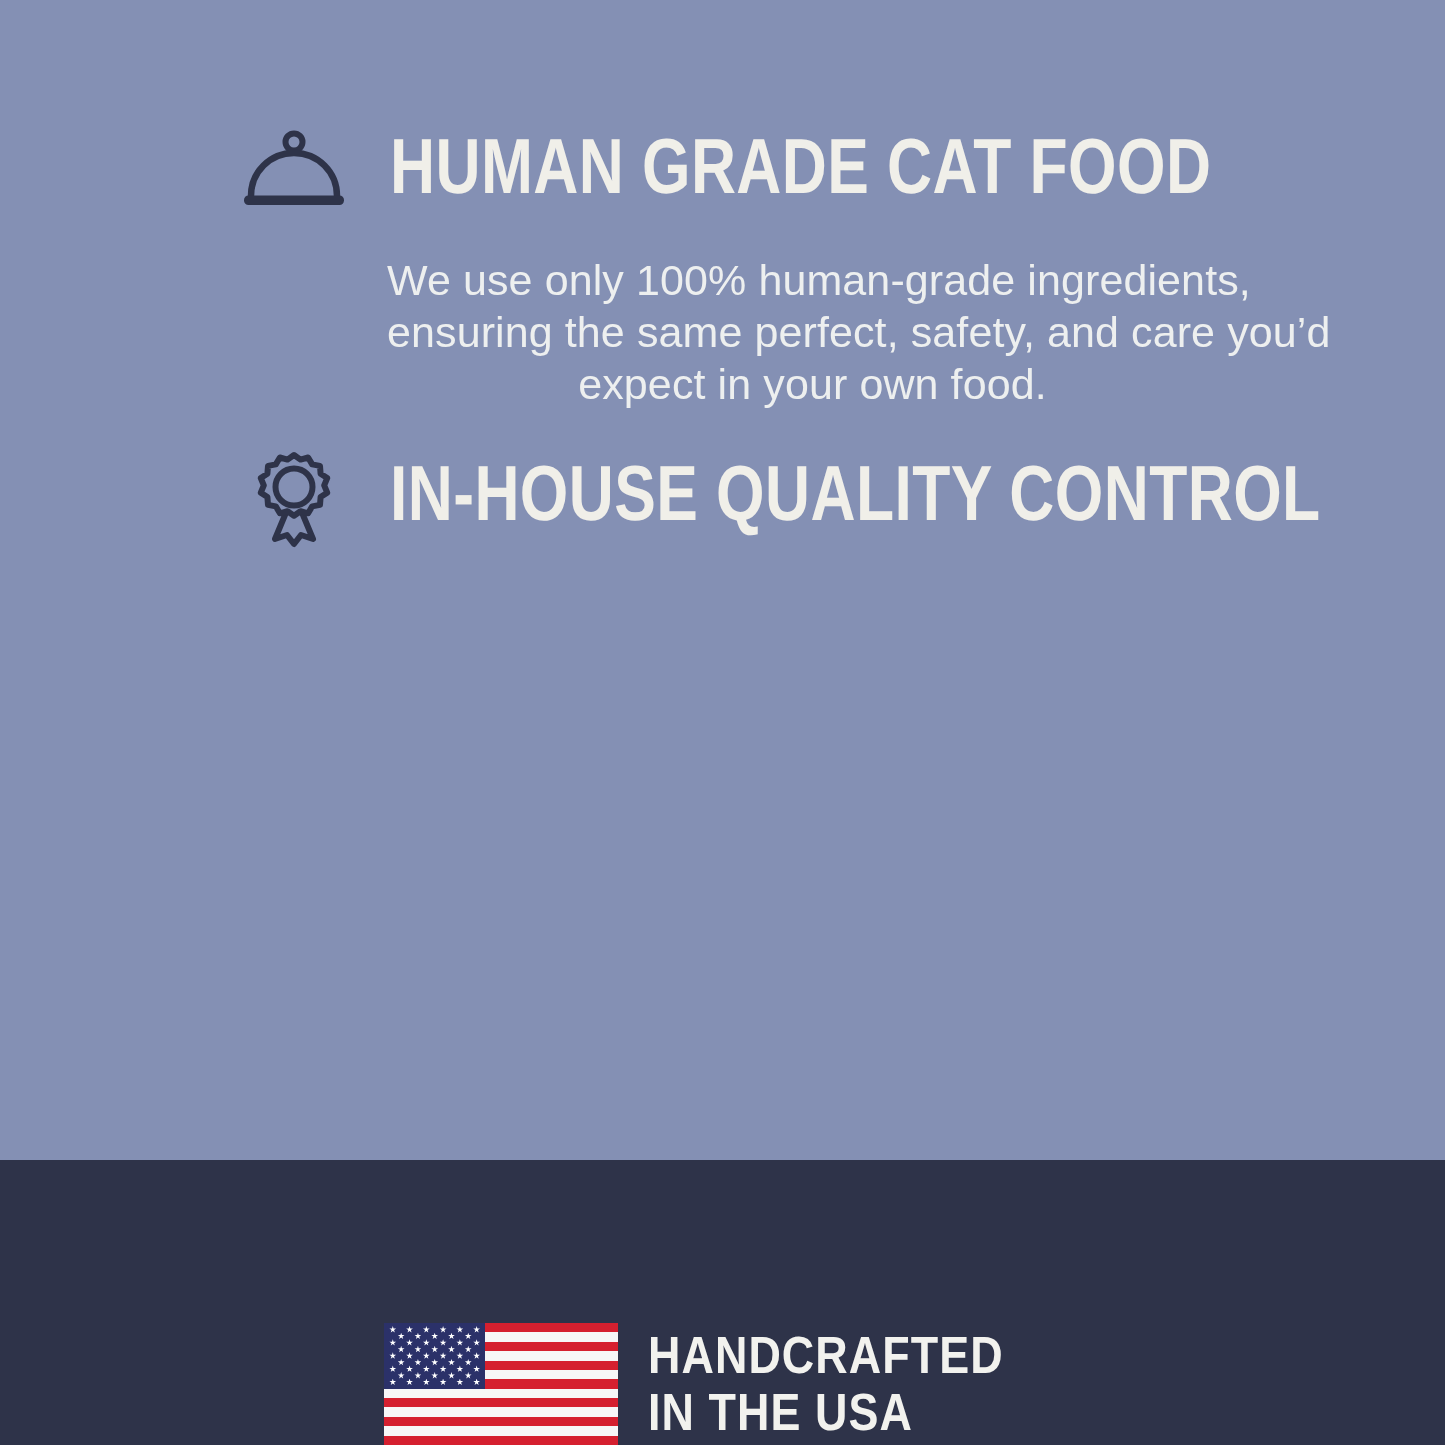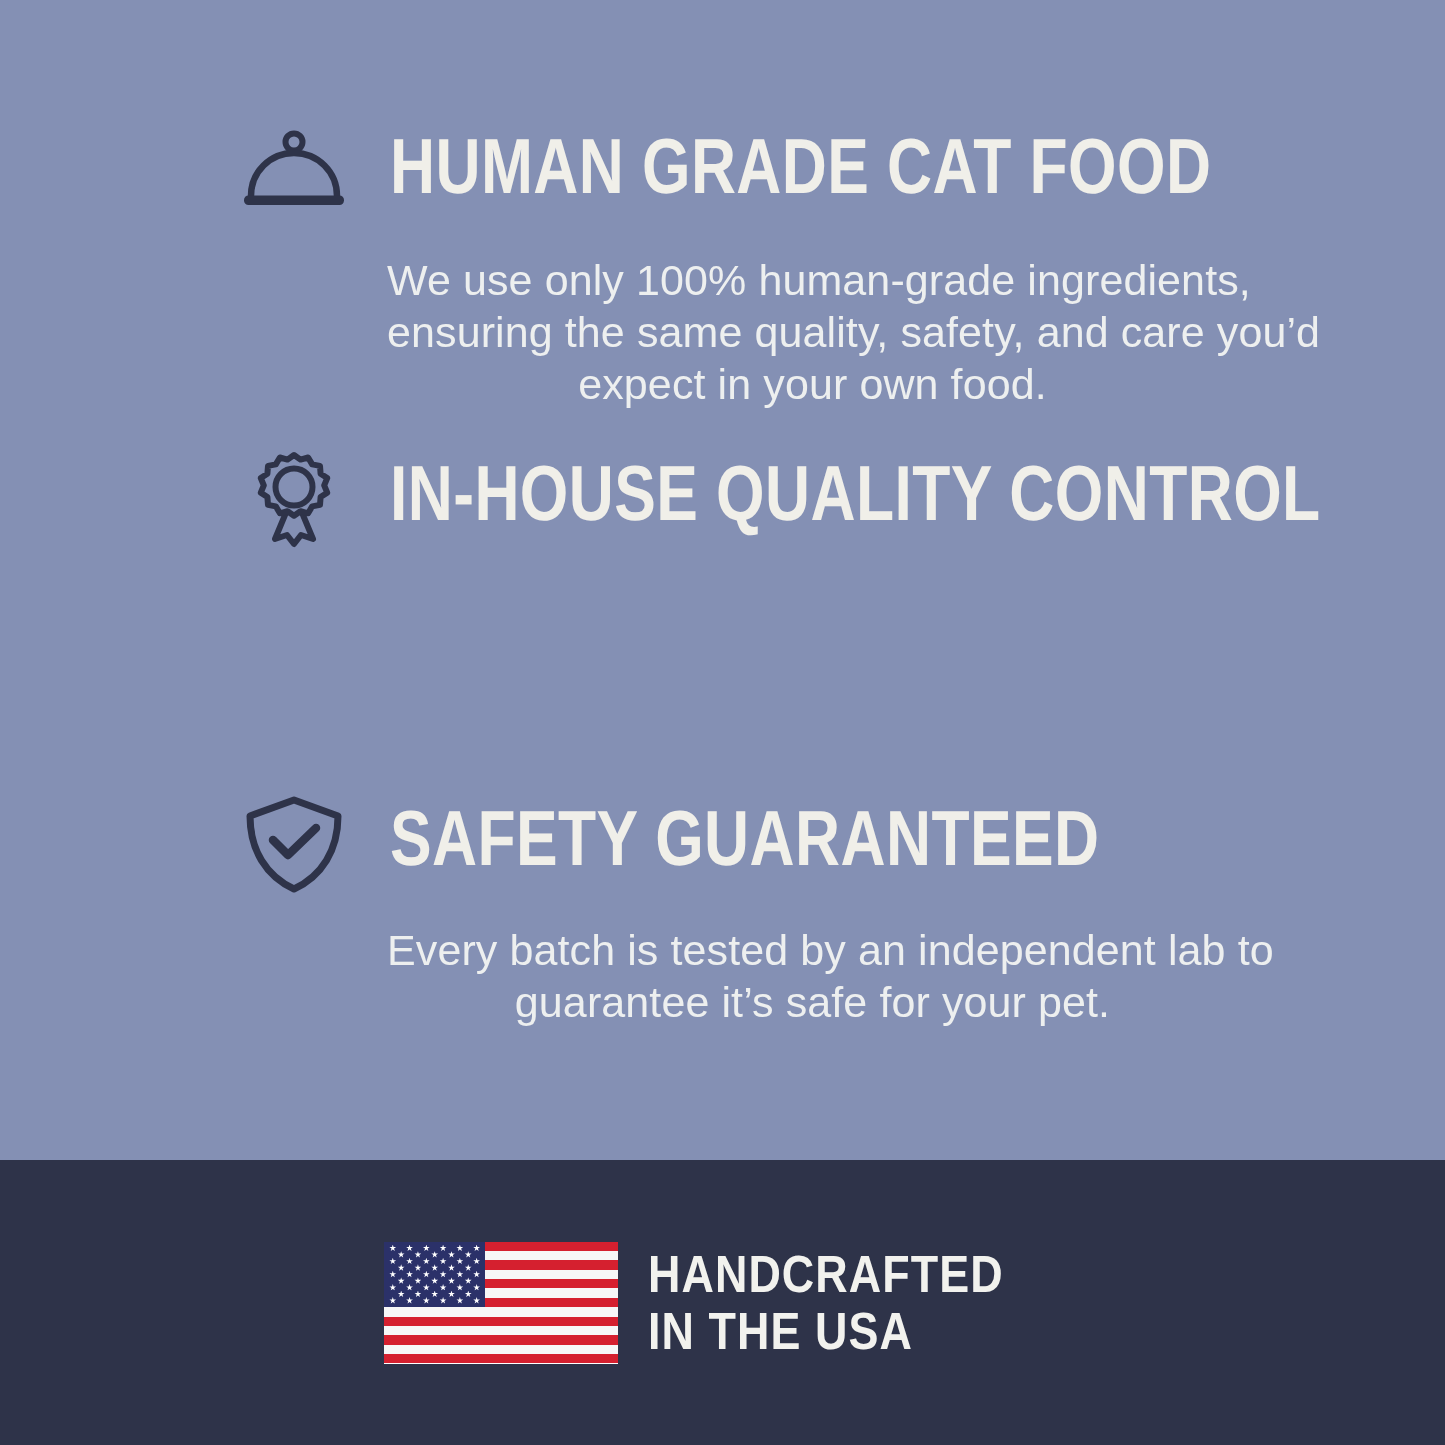--- a/index.html
+++ b/index.html
@@ -101,21 +101,21 @@
 
   
   .footer {
     position: absolute;
     left: 0;
     top: 1160px;
     width: 1445px;
     height: 285px;
     background: #2e3349;
     display: flex;
-    align-items: center;
+    align-items: flex-end;
     justify-content: center;
     box-sizing: border-box;
   }
 
   .footer-inner {
     display: flex;
     align-items: center;
     gap: 30px;
     transform: translateX(-4px);
   }
@@ -178,53 +178,38 @@
           <svg viewBox="0 0 112 112" xmlns="http://www.w3.org/2000/svg">
             <circle cx="56" cy="26" r="8.5" fill="none" stroke="#2e3349" stroke-width="6"></circle>
             <path d="M13 80 C13 56 32 37 56 37 C80 37 99 56 99 80" fill="none" stroke="#2e3349" stroke-width="6.5" stroke-linecap="round"></path>
             <rect x="6" y="79.5" width="100" height="9.5" rx="4.5" fill="#2e3349"></rect>
           </svg>
         </span>
         <h2 class="feature-title">HUMAN GRADE CAT FOOD</h2>
       </div>
       <p class="feature-body">
         <span class="line">We use only 100% human-grade ingredients,</span>
-        <span class="line">ensuring the same quality, safety, and care you’d</span>
+        <span class="line">ensuring the same perfect, safety, and care you’d</span>
         <span class="line">expect in your own food.</span>
       </p>
     </div>
 
     <div class="feature feature-2">
       <div class="feature-head">
         <span class="icon-wrap">
           <svg viewBox="0 0 112 112" xmlns="http://www.w3.org/2000/svg">
             <path d="M60 60 L75 96 L63 92 L56 101 L49 92 L37 96 L52 60 Z" fill="none" stroke="#2e3349" stroke-width="6" stroke-linejoin="round"></path>
             <path d="M56 12 l6.5 4.6 7.6 -2.1 4.1 6.9 7.8 1.5 0.6 7.9 6.6 4.3 -3 7.3 3 7.3 -6.6 4.3 -0.6 7.9 -7.8 1.5 -4.1 6.9 -7.6 -2.1 -6.5 4.6 -6.5 -4.6 -7.6 2.1 -4.1 -6.9 -7.8 -1.5 -0.6 -7.9 -6.6 -4.3 3 -7.3 -3 -7.3 6.6 -4.3 0.6 -7.9 7.8 -1.5 4.1 -6.9 7.6 2.1 Z" fill="#8490b4" stroke="#2e3349" stroke-width="6" stroke-linejoin="round"></path>
             <circle cx="56" cy="44" r="18.5" fill="none" stroke="#2e3349" stroke-width="6"></circle>
           </svg>
         </span>
         <h2 class="feature-title">IN-HOUSE QUALITY CONTROL</h2>
       </div>
     </div>
 
-    <div class="feature feature-3">
-      <div class="feature-head">
-        <span class="icon-wrap">
-          <svg viewBox="0 0 112 112" xmlns="http://www.w3.org/2000/svg">
-            <path d="M56 12 L100 28 C100 62 84 88 56 101 C28 88 12 62 12 28 Z" fill="none" stroke="#2e3349" stroke-width="7" stroke-linejoin="round" stroke-linecap="round"></path>
-            <path d="M35 52 L50 67 L78 40" fill="none" stroke="#2e3349" stroke-width="8.5" stroke-linecap="round" stroke-linejoin="round"></path>
-          </svg>
-        </span>
-        <h2 class="feature-title">SAFETY GUARANTEED</h2>
-      </div>
-      <p class="feature-body">
-        <span class="line">Every batch is tested by an independent lab to</span>
-        <span class="line">guarantee it’s safe for your pet.</span>
-      </p>
-    </div>
 
   </div>
 
   <div class="footer">
     <div class="footer-inner">
       <div class="flag" id="usa-flag">
           <div class="stripe red" style="top: 0px; height: 9.38462px; background: rgb(213, 32, 47);"></div>
           <div class="stripe white" style="top: 9.38462px; height: 9.38462px; background: rgb(247, 247, 247);"></div>
           <div class="stripe red" style="top: 18.7692px; height: 9.38462px; background: rgb(213, 32, 47);"></div>
           <div class="stripe white" style="top: 28.1538px; height: 9.38462px; background: rgb(247, 247, 247);"></div>

